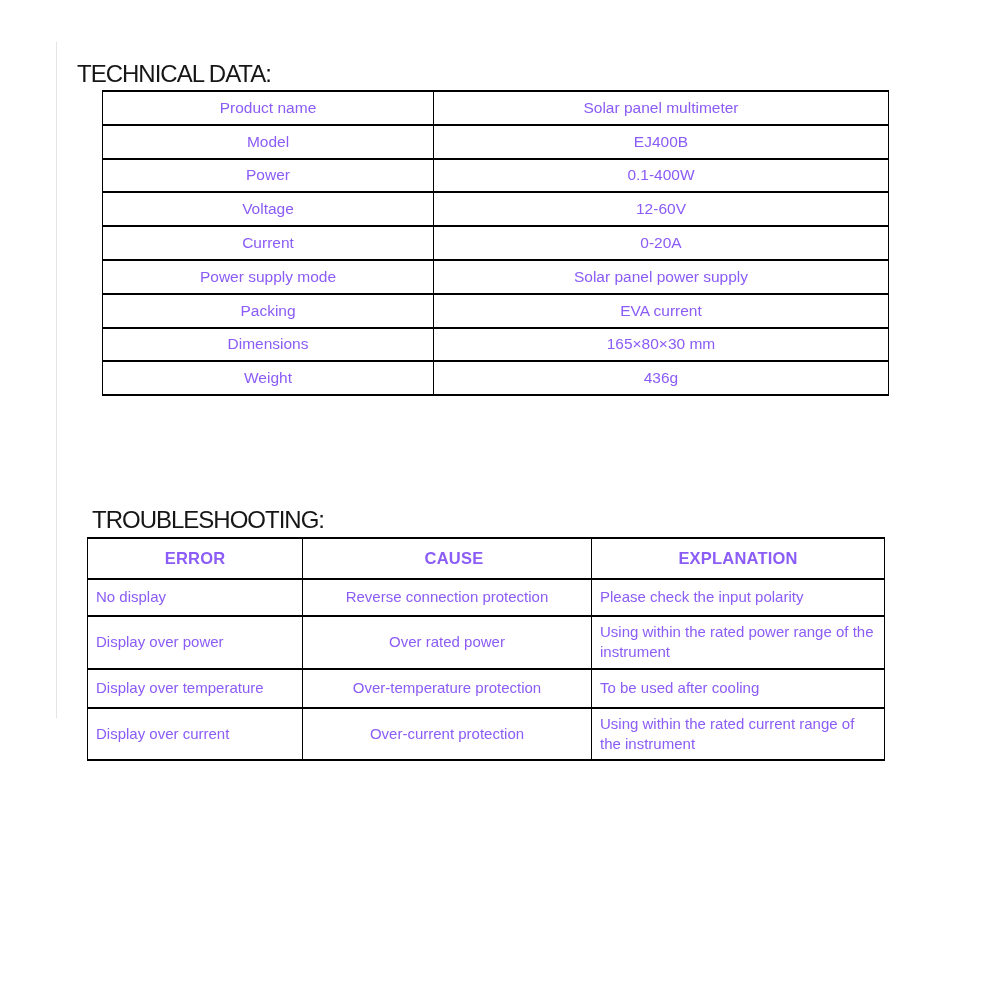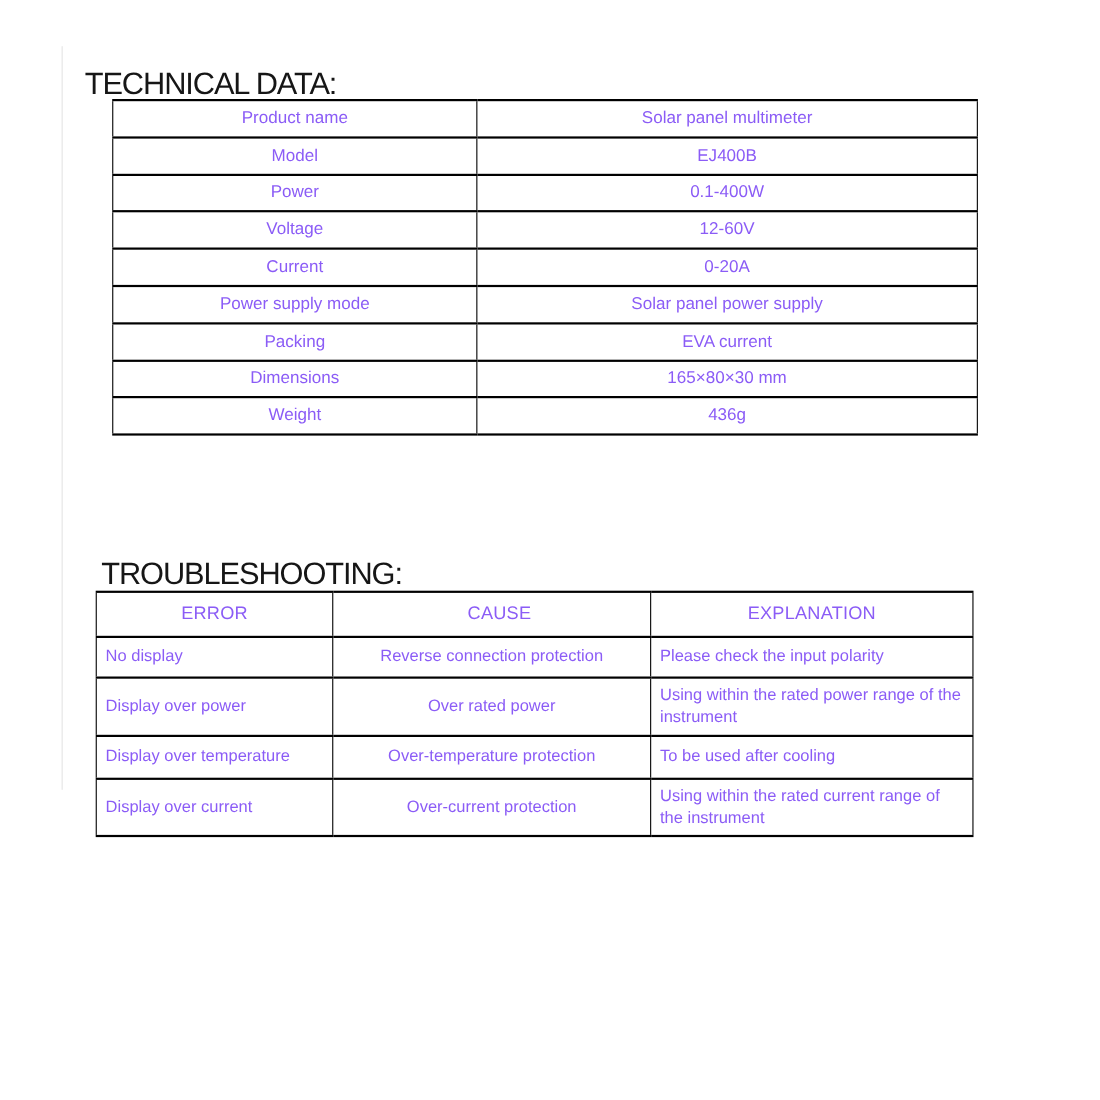--- a/index.html
+++ b/index.html
@@ -20,21 +20,21 @@
     position: absolute;
     left: 56px;
     top: 42px;
     width: 1px;
     height: 676px;
     background: #e4e4e4;
   }
   .section-title {
     position: absolute;
     margin: 0;
-    font-size: 28px;
+    font-size: 24px;
     font-weight: 500;
     letter-spacing: -1px;
     color: #161616;
     white-space: nowrap;
   }
   #tech-title { left: 77px; top: 60px; }
   #trouble-title { left: 92px; top: 506px; }
 
   table {
     position: absolute;
@@ -72,21 +72,21 @@
     top: 537px;
     width: 774px;
     font-size: 15px;
   }
   #trouble-table .col-error { width: 212px; }
   #trouble-table .col-cause { width: 272px; padding-left: 15px; }
   #trouble-table .col-explanation { width: 290px; }
   #trouble-table th {
     height: 37px;
     font-size: 16.5px;
-    font-weight: normal;
+    font-weight: bold;
     text-align: center;
     vertical-align: middle;
     letter-spacing: 0.2px;
   }
   #trouble-table td {
     vertical-align: middle;
     padding: 5px 8px;
     line-height: 1.35;
   }
   #trouble-table td.cell-error { text-align: left; }

